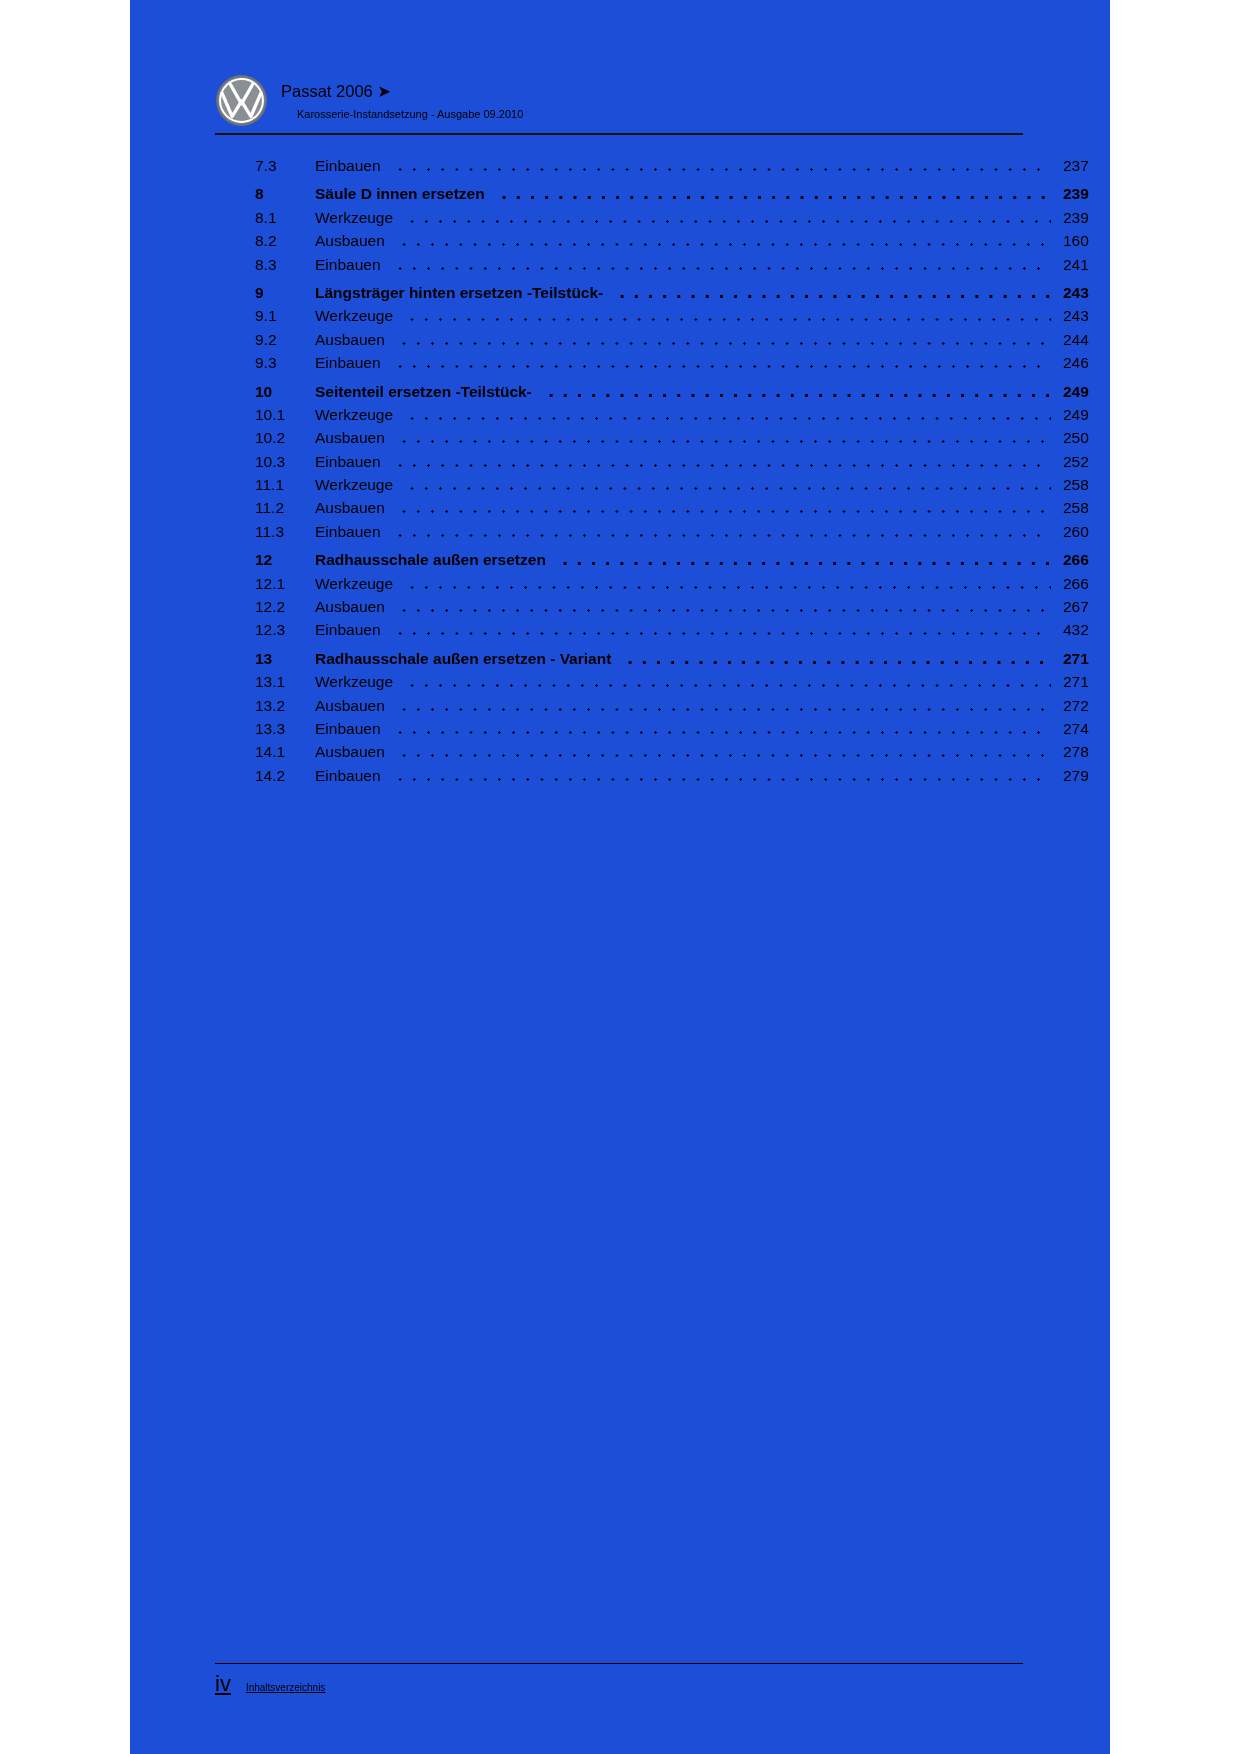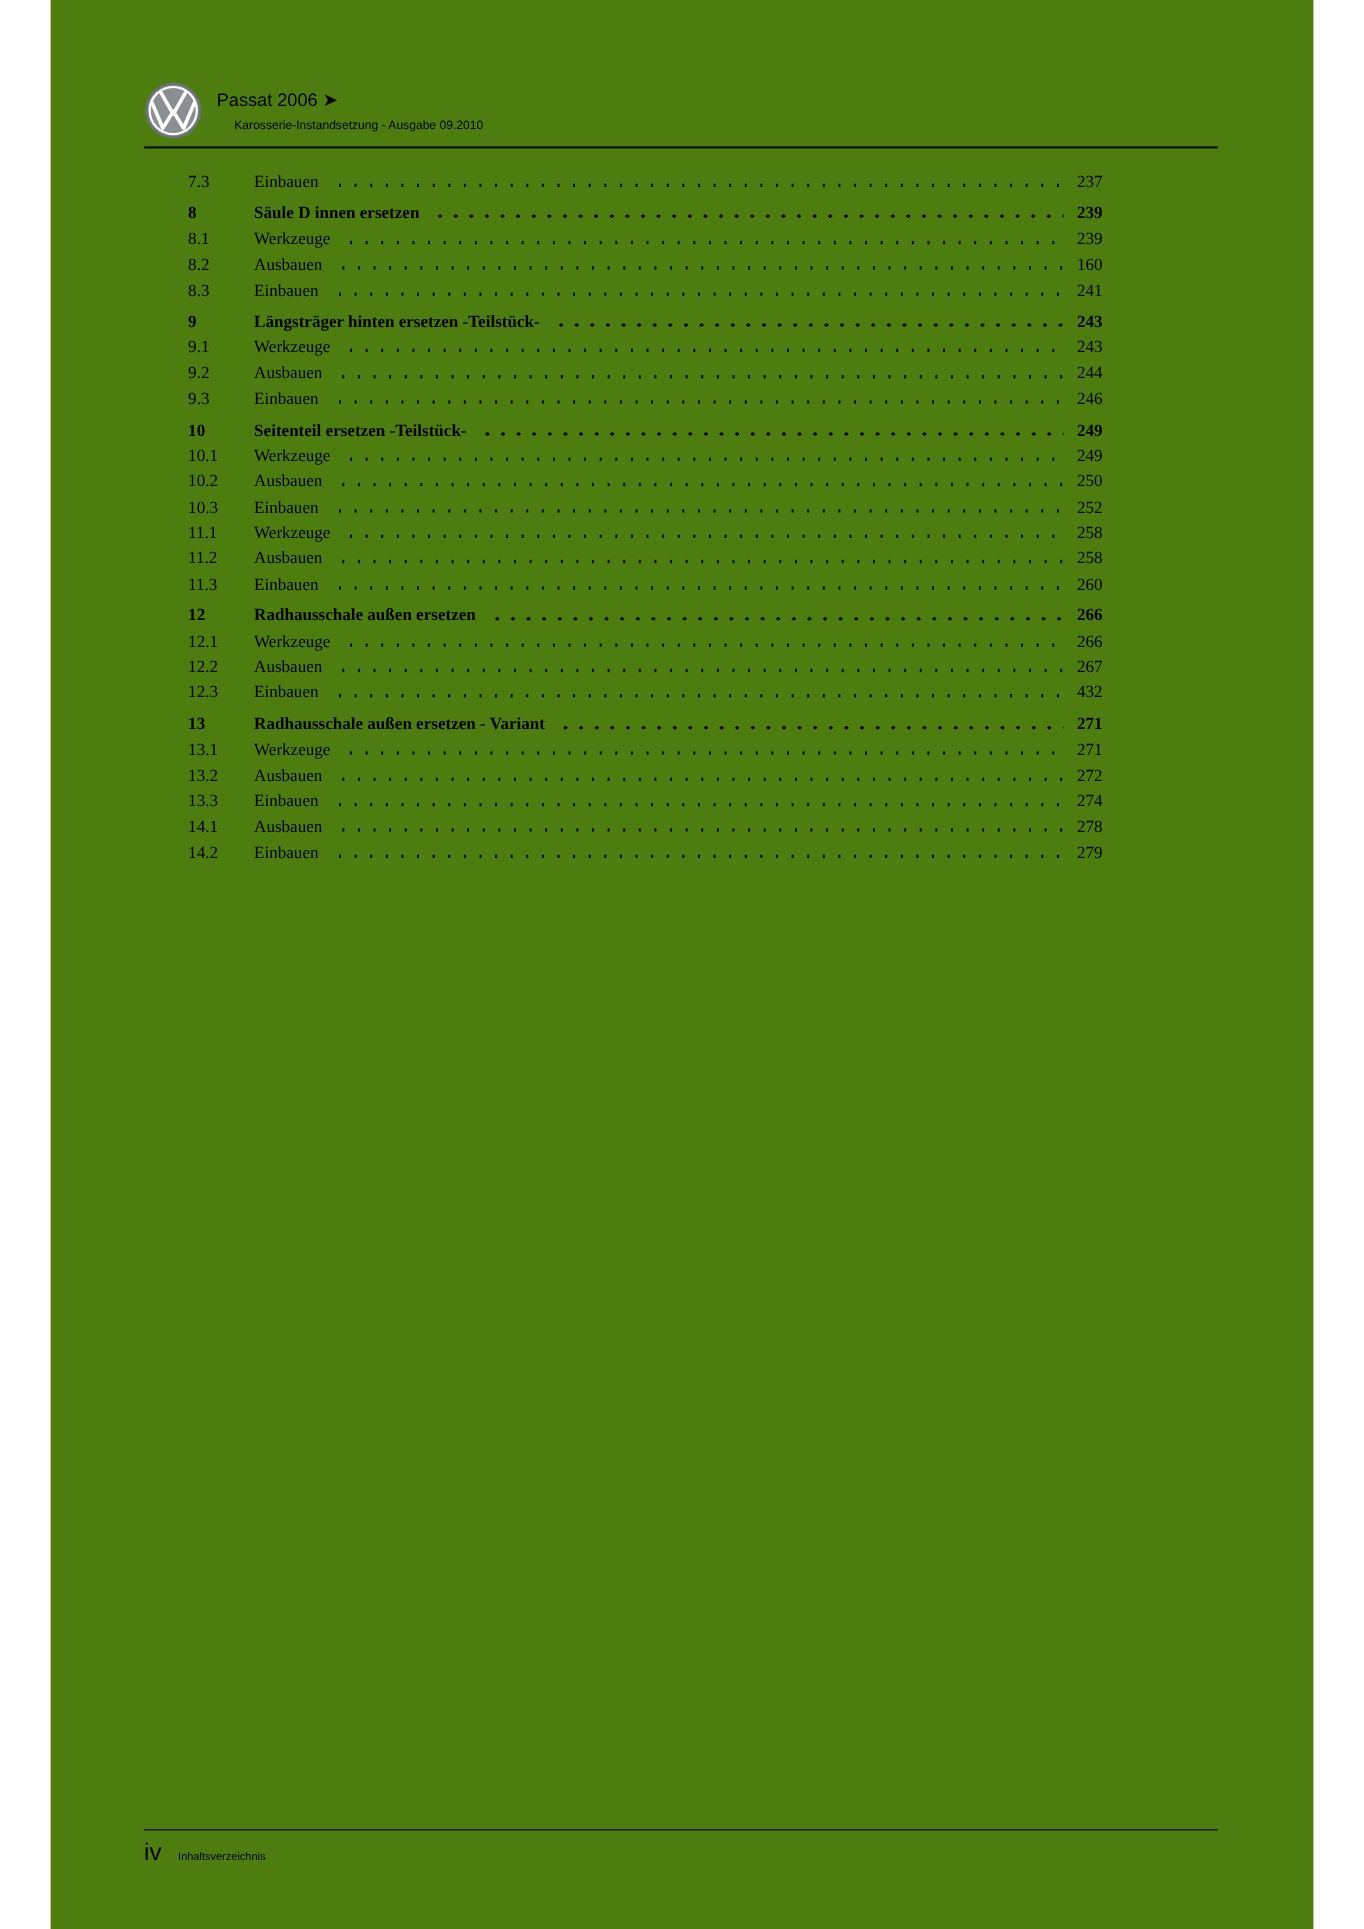--- a/index.html
+++ b/index.html
@@ -1,21 +1,21 @@
 <!DOCTYPE html>
 <html><head>
 <meta charset="utf-8">
 <style>
   * { margin: 0; padding: 0; box-sizing: border-box; }
   html, body { background: #ffffff; }
   .page {
     position: relative;
-    width: 1148px;
+    width: 980px;
     height: 1754px;
-    background: #4d7c0f;
+    background: #1d4ed8;
     font-family: "Liberation Sans", sans-serif;
     color: #000000;
     overflow: hidden;
     margin: 0 auto;
   }
 
   
   .header {
     position: absolute;
     left: 85px;
@@ -37,21 +37,20 @@
     background: #111111;
   }
 
   
   .toc {
     position: absolute;
     left: 125px;
     top: 157px;
     width: 850px;
     font-size: 15.5px;
-    font-family: Liberation Serif, serif;
   }
   .toc-row {
     display: flex;
     align-items: baseline;
     height: 23.4px;
   }
   .toc-row.chapter {
     font-weight: bold;
     margin-top: 5px;
   }
@@ -79,20 +78,21 @@
     height: 1px;
     background: #000000;
   }
   .footer {
     position: absolute;
     left: 85px;
     top: 1672px;
     display: flex;
     align-items: baseline;
     gap: 15px;
+    text-decoration: underline;
   }
   .footer-page { font-size: 22px; line-height: 24px; }
   .footer-label { font-size: 10px; }
 </style>
 </head>
 <body>
 
 <div class="page">
 
   <div class="header">

